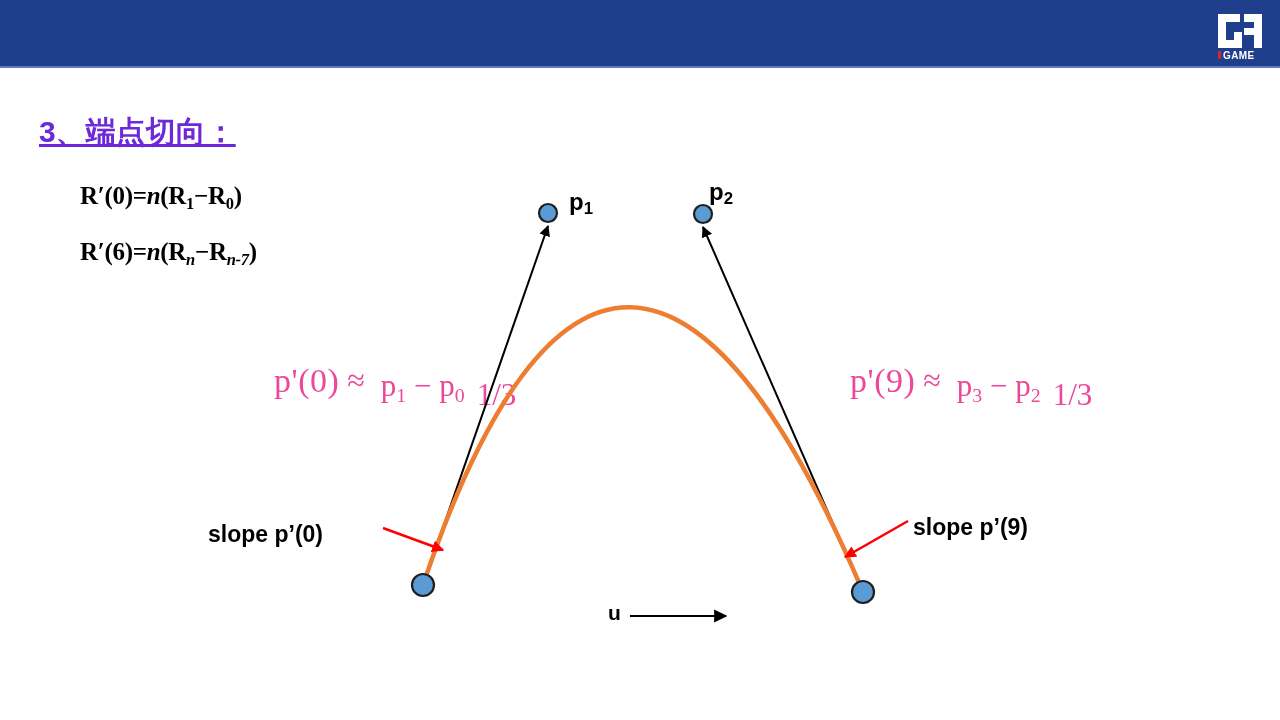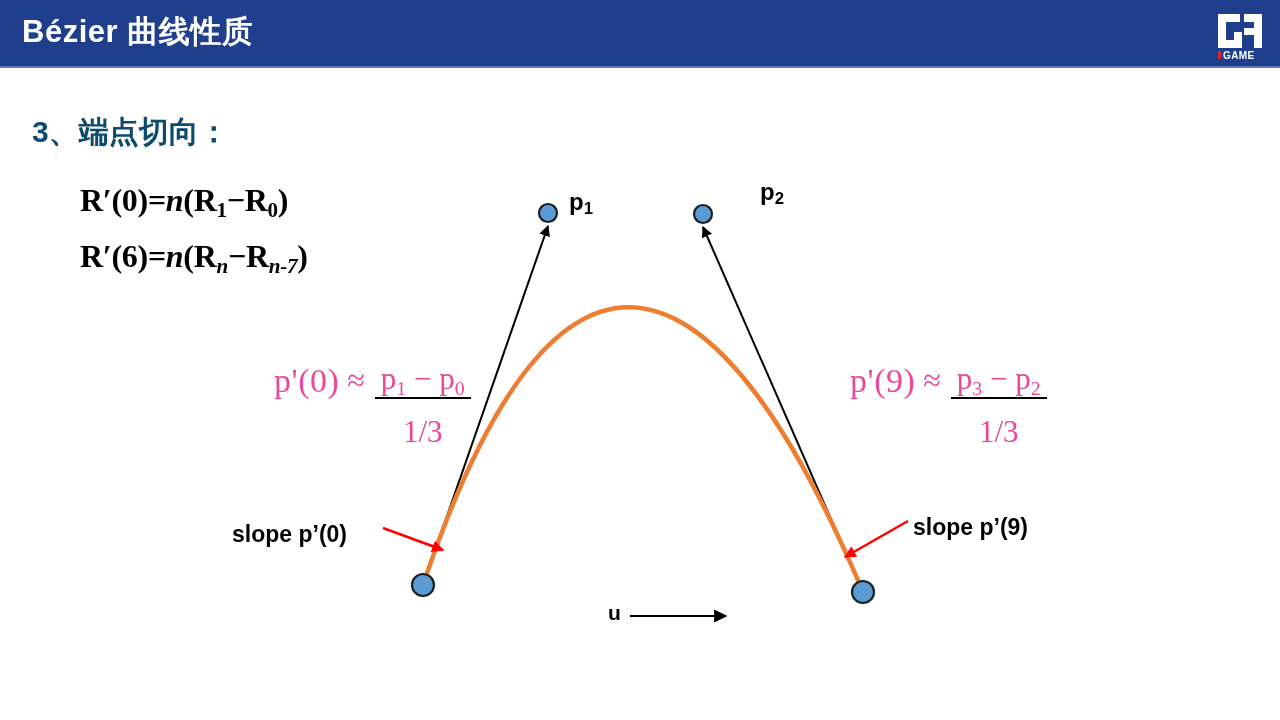--- a/index.html
+++ b/index.html
@@ -43,34 +43,35 @@
     position: absolute;
     right: 10px;
     top: 6px;
     width: 60px;
     height: 56px;
   }
 
   
   #section-heading {
     position: absolute;
-    left: 32px;
+    left: 39px;
     top: 112px;
     font-family: "Liberation Sans", sans-serif;
     font-size: 30px;
     font-weight: bold;
-    color: #0c4a6e;
-    white-space: nowrap;
+    color: #6d28d9;
+    white-space: nowrap;
+    text-decoration: underline;
   }
 
   
   .rformula {
     position: absolute;
     font-family: "Liberation Serif", serif;
-    font-size: 32px;
+    font-size: 25px;
     font-weight: bold;
     color: #000000;
     white-space: nowrap;
     letter-spacing: -0.3px;
   }
   #rformula-0 { left: 80px; top: 182px; }
   #rformula-1 { left: 80px; top: 238px; }
   .rformula .it { font-style: italic; }
   .rformula sub {
     font-size: 0.66em;
@@ -94,21 +95,21 @@
   .frac-lhs {
     font-size: 34px;
     letter-spacing: 0.5px;
   }
   .frac-approx {
     font-size: 32px;
     margin: 0 10px 0 8px;
   }
   .frac {
     display: inline-flex;
-    flex-direction: column;
+    flex-direction: row;
     align-items: center;
     text-align: center;
     vertical-align: middle;
   }
   .frac-num {
     font-size: 31px;
     padding: 0 6px 2px 6px;
     line-height: 1.08;
   }
   .frac-bar {
@@ -137,32 +138,32 @@
     color: #000000;
     white-space: nowrap;
   }
   .cp-label sub {
     font-size: 0.7em;
     vertical-align: baseline;
     position: relative;
     top: 0.26em;
   }
   #cp-label-p1 { left: 569px; top: 188px; text-align: right; }
-  #cp-label-p2 { left: 760px; top: 178px; }
+  #cp-label-p2 { left: 709px; top: 178px; }
 
   
   .slope-label {
     position: absolute;
     font-family: "Liberation Sans", sans-serif;
     font-size: 23px;
     font-weight: bold;
     color: #000000;
     white-space: nowrap;
   }
-  #slope-label-0 { left: 232px; top: 521px; }
+  #slope-label-0 { left: 208px; top: 521px; }
   #slope-label-1 { left: 913px; top: 514px; }
 
   
   #u-label {
     position: absolute;
     left: 608px;
     top: 601px;
     font-family: "Liberation Sans", sans-serif;
     font-size: 21px;
     font-weight: bold;
@@ -175,21 +176,20 @@
     left: 0; top: 0;
     width: 1280px;
     height: 720px;
     pointer-events: none;
   }
 </style>
 </head>
 <body>
 
 <div id="title-banner">
-  <div id="title-text">Bézier 曲线性质</div>
 
   <svg id="logo" viewBox="0 0 60 56">
     <g>
       <path d="M8 8 L30 8 L30 16 L16 16 L16 34 L24 34 L24 26 L32 26 L32 42 L8 42 Z" fill="#FFFFFF"></path>
       <path d="M34 8 L52 8 L52 42 L44 42 L44 16 L34 16 Z" fill="#FFFFFF"></path>
       <rect x="34" y="22" width="14" height="7" fill="#FFFFFF"></rect>
     </g>
     <g>
       <rect x="8" y="45" width="3" height="8" fill="#D9262E"></rect>
       <text x="13" y="53" font-family="Liberation Sans, sans-serif" font-size="10" font-weight="bold" fill="#FFFFFF" letter-spacing="0.4">GAME</text>

